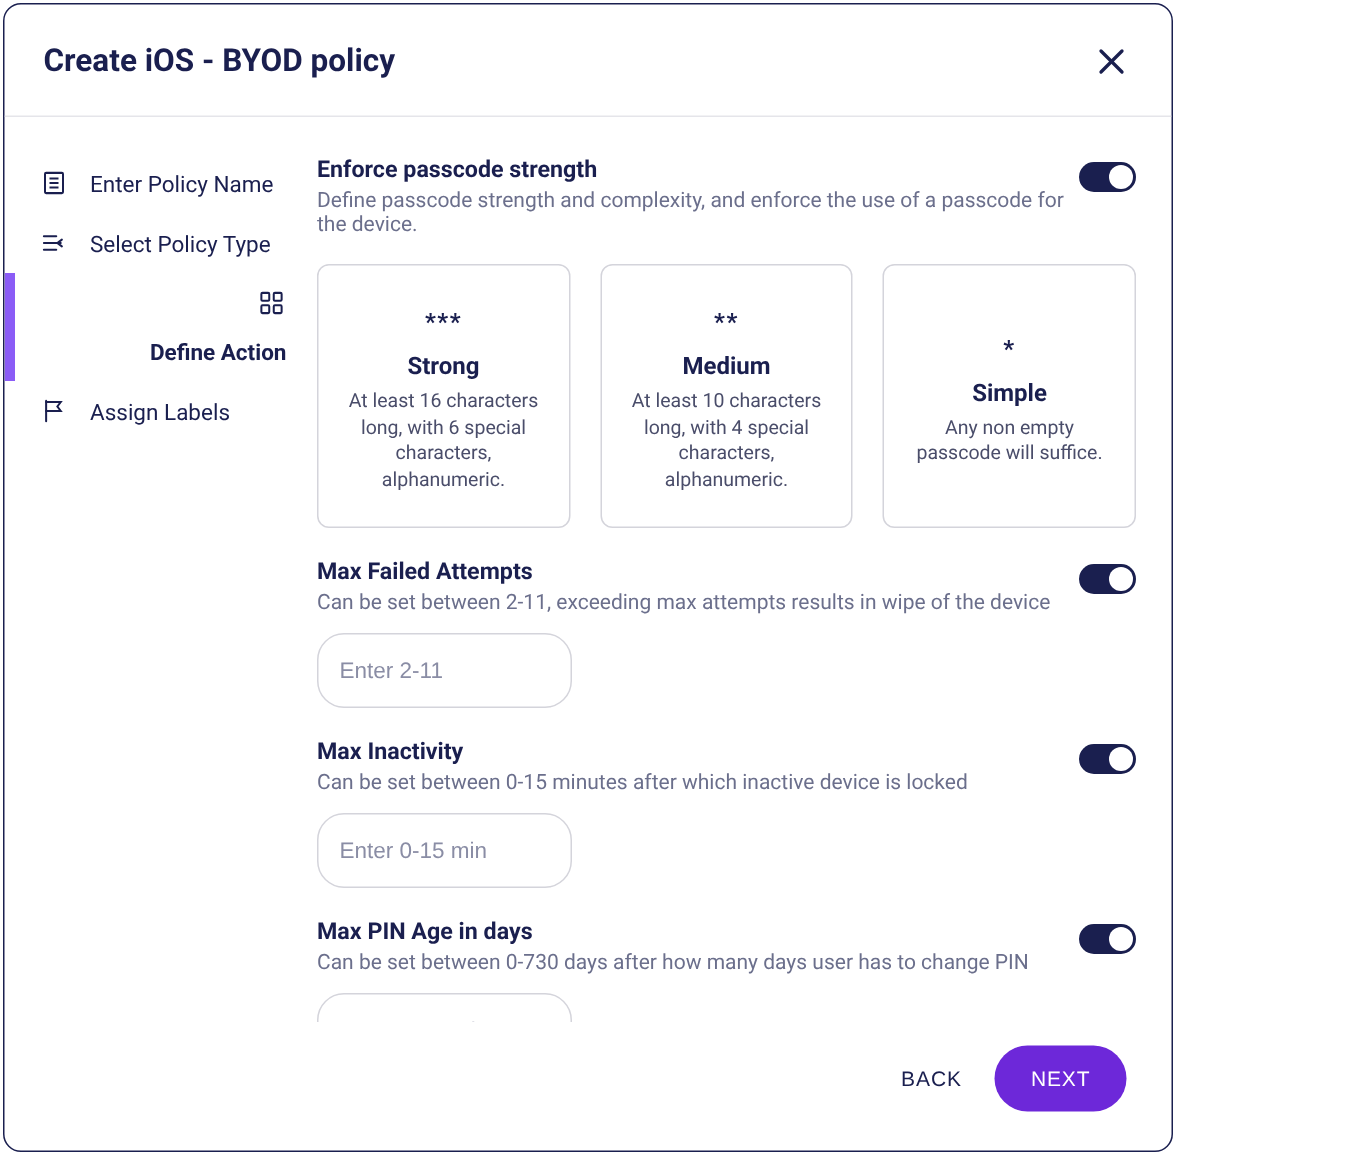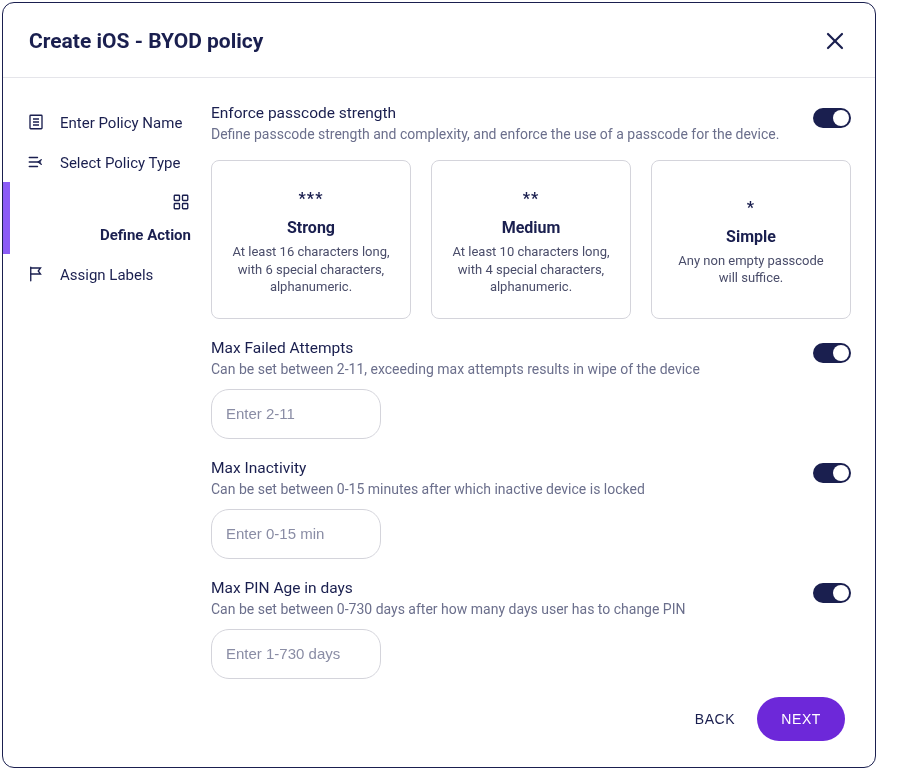--- a/index.html
+++ b/index.html
@@ -2,21 +2,21 @@
 <html><head>
 <meta charset="utf-8">
 <style>
   * { box-sizing: border-box; margin: 0; padding: 0; }
   body {
     font-family: -apple-system, BlinkMacSystemFont, "Segoe UI", Roboto, "Helvetica Neue", sans-serif;
     background: #fff;
     color: #1a1f4f;
   }
   .dialog {
-    width: 874px;
+    width: 780px;
     height: 766px;
     margin: 2px;
     border: 1.5px solid #1a1f4f;
     border-radius: 12px;
     display: flex;
     flex-direction: column;
     position: relative;
     overflow: hidden;
   }
   .dialog-header {
@@ -69,21 +69,21 @@
   .section {
     margin-bottom: 20px;
   }
   .section-head {
     display: flex;
     align-items: flex-start;
     justify-content: space-between;
   }
   .section-title {
     font-size: 15.5px;
-    font-weight: 400;
+    font-weight: 700;
     color: #1a1f4f;
   }
   .section-sub {
     font-size: 14px;
     color: #6b6f8c;
     margin-top: 4px;
   }
   .toggle {
     width: 38px;
     height: 20px;

